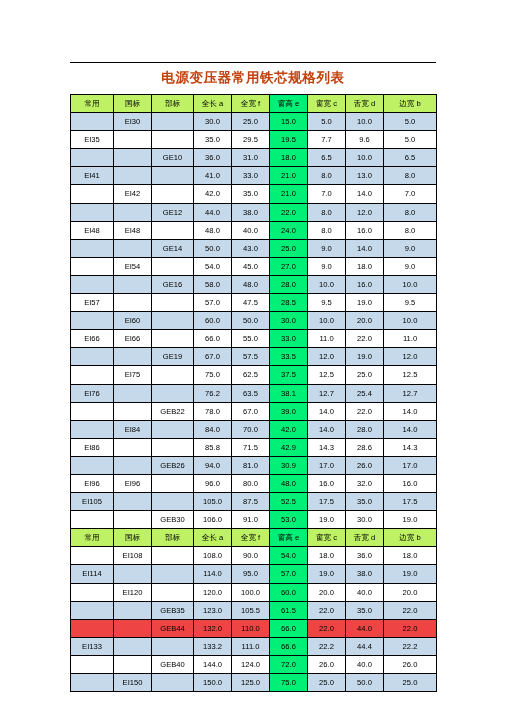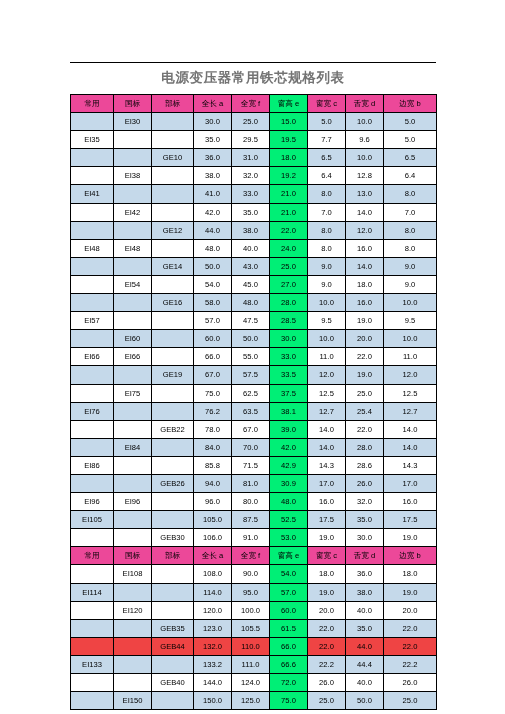--- a/index.html
+++ b/index.html
@@ -29,21 +29,21 @@
   .title-rule {
     border-top: 1.6px solid #000000;
     width: 366px;
   }
   .title {
     text-align: center;
     font-size: 13.5px;
     font-weight: bold;
     letter-spacing: 0.6px;
     padding: 6px 0 7px 0;
-    color: #737373;
+    color: #c2410c;
     white-space: nowrap;
   }
   table.core-table {
     border-collapse: collapse;
     width: 366px;
     table-layout: fixed;
     font-size: 7.6px;
   }
   table.core-table td,
   table.core-table th {
@@ -65,21 +65,21 @@
   col.c-f        { width: 38px; }
   col.c-e        { width: 38px; }
   col.c-c        { width: 38px; }
   col.c-d        { width: 38px; }
   col.c-b        { width: 53px; }
 
   
   tr.r-white  td { background: #ffffff; }
   tr.r-blue   td { background: #c5d9ea; }
   tr.r-green  td { background: #ef4444; }
-  tr.r-header td { background: #ec4899; font-size: 7.6px; }
+  tr.r-header td { background: #bef264; font-size: 7.6px; }
 
   
   td.col-e, th.col-e { background: #00ef76 !important; }
   tr.r-green td.col-e { background: #00ef76 !important; }
 
   tr.r-header td.col-e { background: #00ef76 !important; }
 </style>
 </head>
 <body>
 
@@ -140,31 +140,20 @@
             <td></td>
             <td></td>
             <td>GE10</td>
             <td>36.0</td>
             <td>31.0</td>
             <td class="col-e">18.0</td>
             <td>6.5</td>
             <td>10.0</td>
             <td>6.5</td>
           </tr>
-          <tr class="r-white">
-            <td></td>
-            <td>EI38</td>
-            <td></td>
-            <td>38.0</td>
-            <td>32.0</td>
-            <td class="col-e">19.2</td>
-            <td>6.4</td>
-            <td>12.8</td>
-            <td>6.4</td>
-          </tr>
           <tr class="r-blue">
             <td>EI41</td>
             <td></td>
             <td></td>
             <td>41.0</td>
             <td>33.0</td>
             <td class="col-e">21.0</td>
             <td>8.0</td>
             <td>13.0</td>
             <td>8.0</td>

